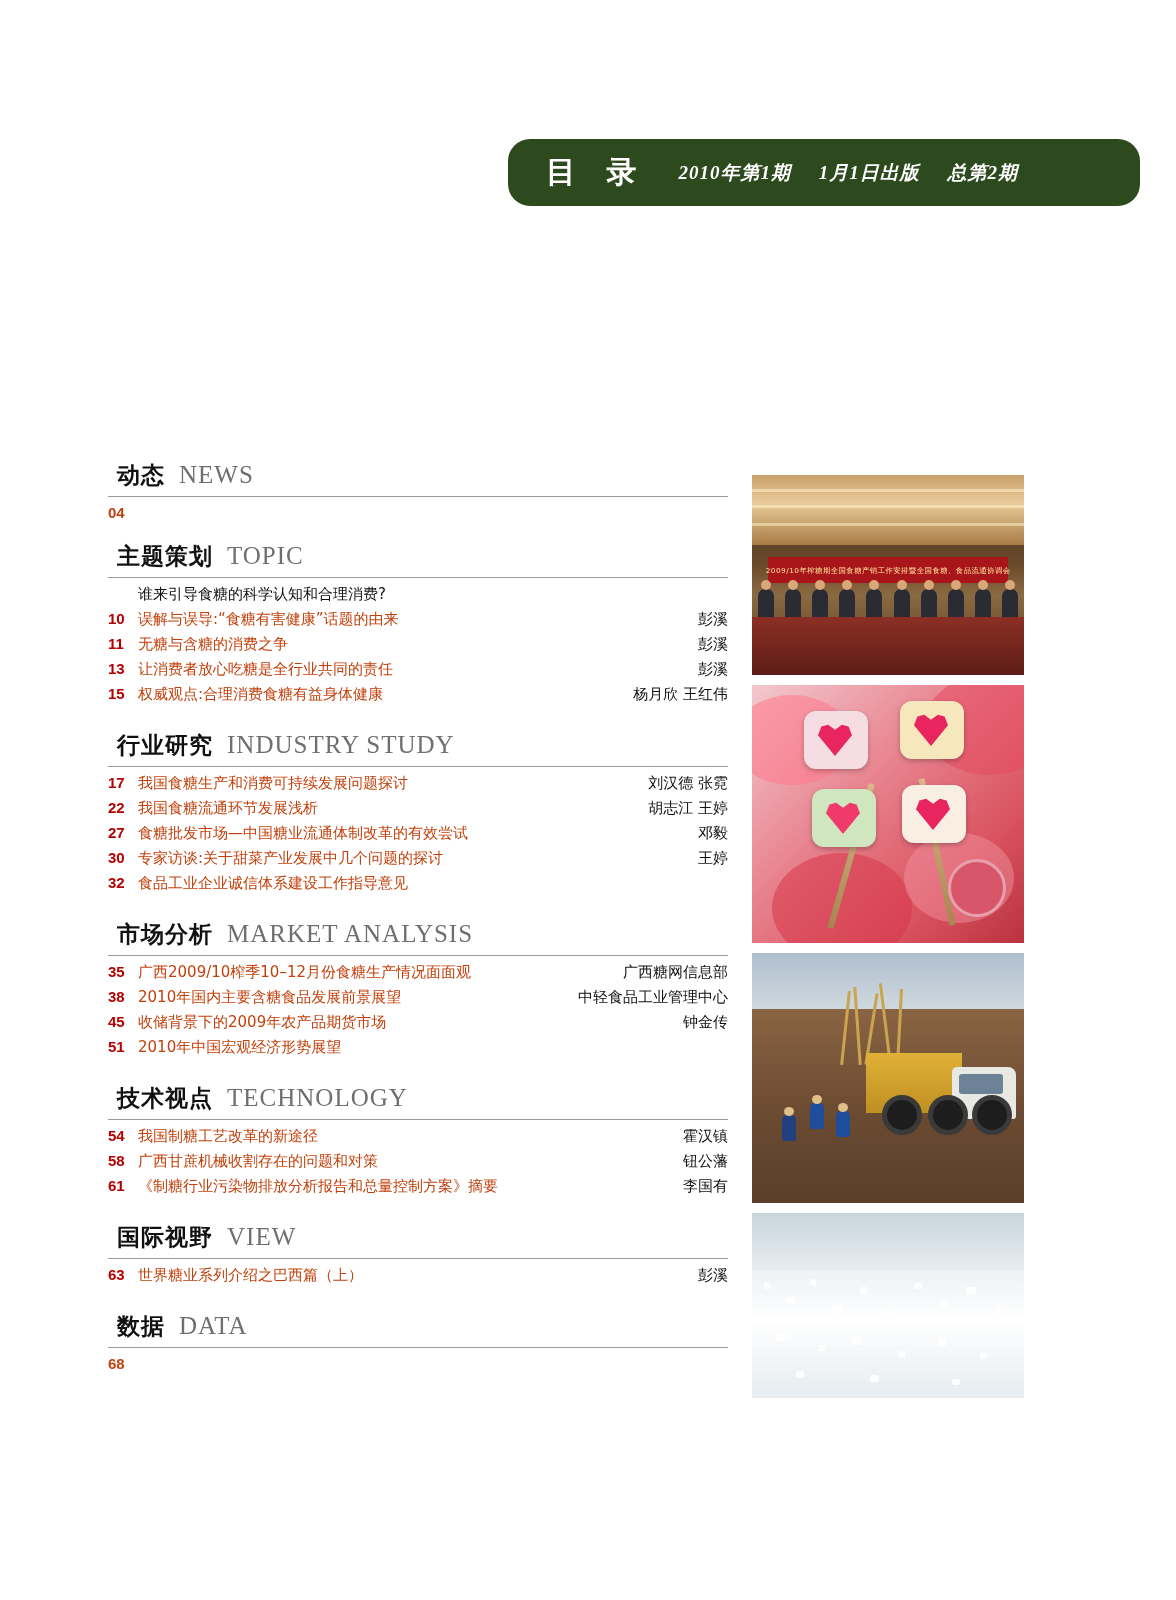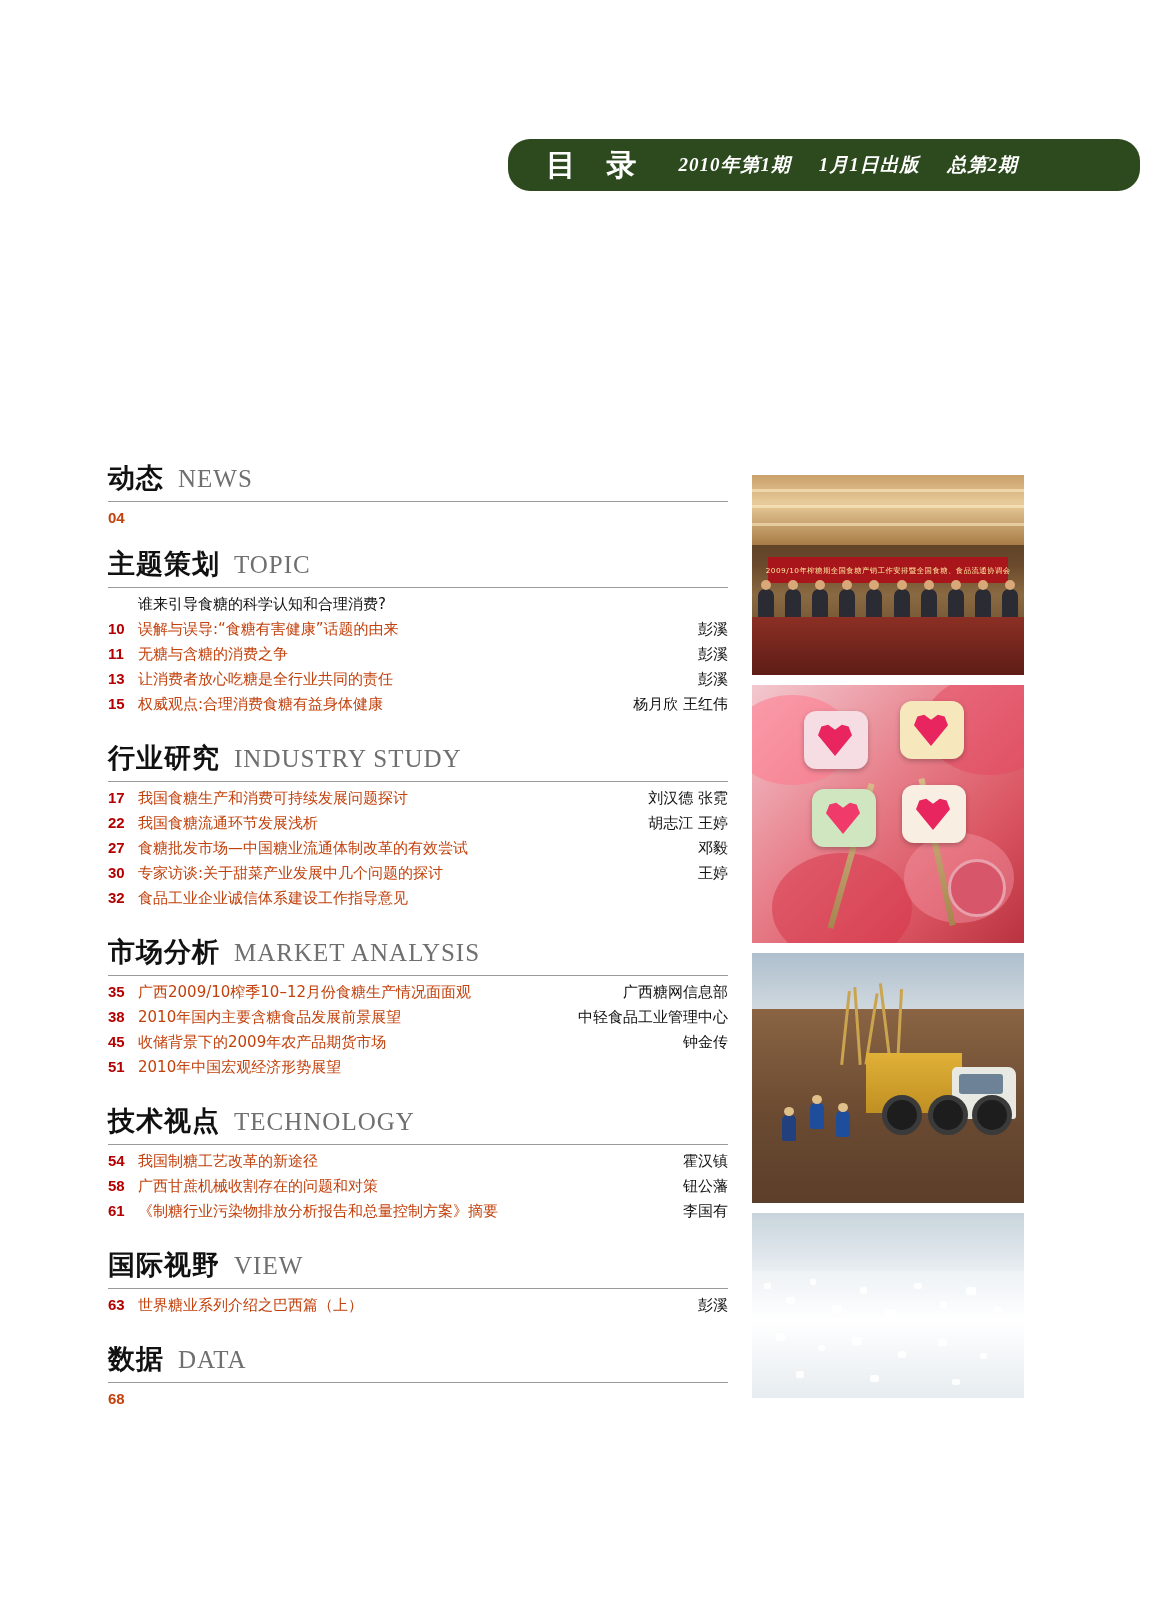--- a/index.html
+++ b/index.html
@@ -34,21 +34,21 @@
     color: #a8aa9c;
     line-height: 1;
     white-space: nowrap;
     font-weight: 400;
   }
   .issue-bar {
     position: absolute;
     left: 508px;
     top: 139px;
     width: 632px;
-    height: 52px;
+    height: 67px;
     background: #2d4a1e;
     color: #ffffff;
     display: flex;
     align-items: center;
     padding-left: 38px;
     box-sizing: border-box;
     border-radius: 22px;
   }
   .issue-bar .cn-title {
     font-family: "DejaVu Serif", serif;
@@ -77,24 +77,25 @@
   .section { margin-bottom: 6px; }
   .section-head {
     display: flex;
     align-items: baseline;
     border-bottom: 1px solid #9a9a9a;
     padding-bottom: 5px;
     margin-bottom: 7px;
   }
   .section-head .cn {
     font-family: "DejaVu Serif", serif;
-    font-size: 27px;
+    font-size: 23px;
     font-weight: bold;
     color: #111;
     letter-spacing: 1px;
+    margin-left: 9px;
   }
   .section-head .en {
     font-family: "Liberation Serif", serif;
     font-size: 25px;
     color: #6f6f6f;
     margin-left: 14px;
     letter-spacing: 1px;
     text-align: right;
   }
   .section-body { padding-bottom: 14px; }

